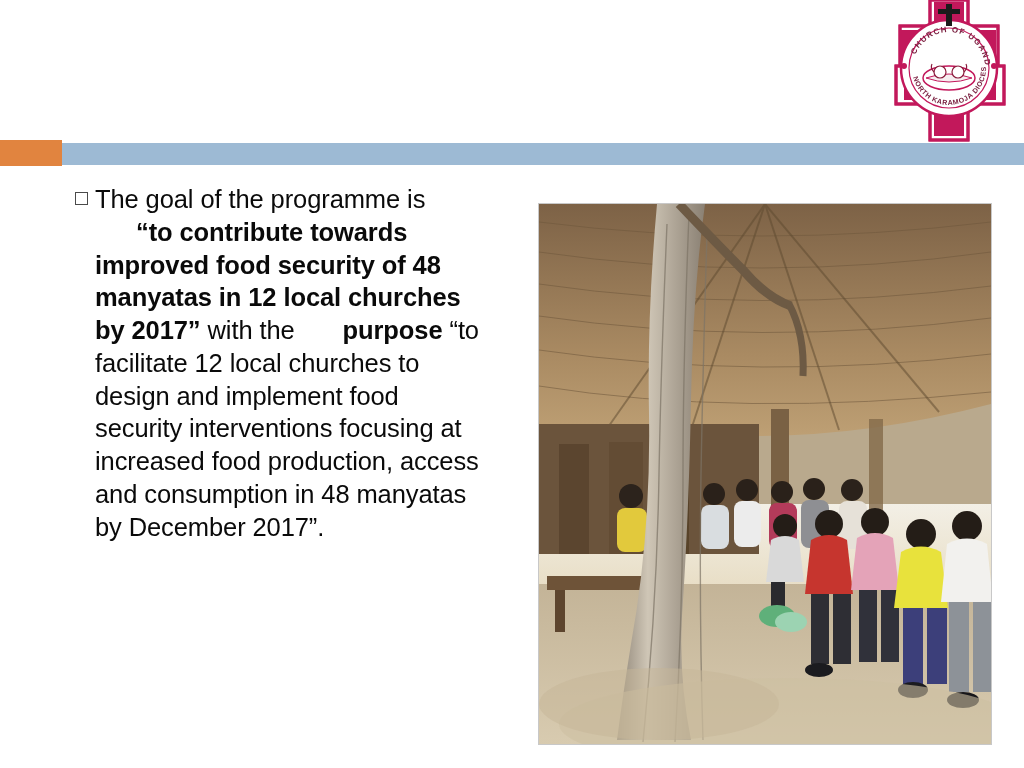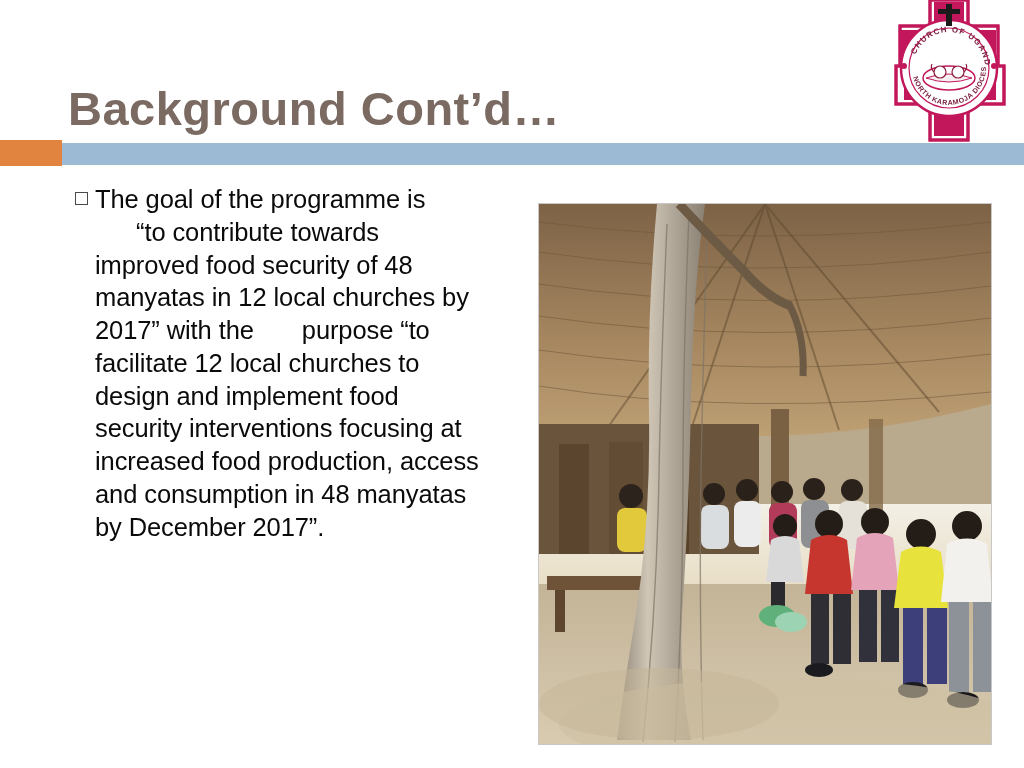--- a/index.html
+++ b/index.html
@@ -87,21 +87,21 @@
   }
   .bullet-text {
     font-size: 25.5px;
     line-height: 1.285;
     color: #0a0a0a;
     font-family: "Liberation Sans", sans-serif;
     width: 390px;
     letter-spacing: -0.1px;
   }
   .bullet-text b {
-    font-weight: normal;
+    font-weight: bold;
     margin-left: 41px;
   }
 
   
   .photo {
     position: absolute;
     left: 538px;
     top: 203px;
     width: 452px;
     height: 540px;
@@ -109,21 +109,20 @@
     overflow: hidden;
     background: #b9a98d;
   }
   .photo svg { display: block; }
 </style>
 </head>
 <body>
 
 <div class="slide">
 
-  <h1 class="slide-title">Background Cont’d…</h1>
 
   <div class="bar-accent"></div>
   <div class="bar-main"></div>
 
   <div class="logo">
     <svg viewBox="0 0 126 148" width="126" height="148" xmlns="http://www.w3.org/2000/svg">
 
       <path d="M44 0 H82 V26 H112 V66 H118 V104 H82 V140 H44 V104 H10 V66 H14 V26 H44 Z" fill="#ffffff" stroke="#c2185b" stroke-width="3"></path>
       <path d="M44 0 H82 V26 H112 V66 H118 V104 H82 V140 H44 V104 H10 V66 H14 V26 H44 Z" fill="none" stroke="#c2185b" stroke-width="3"></path>
 

